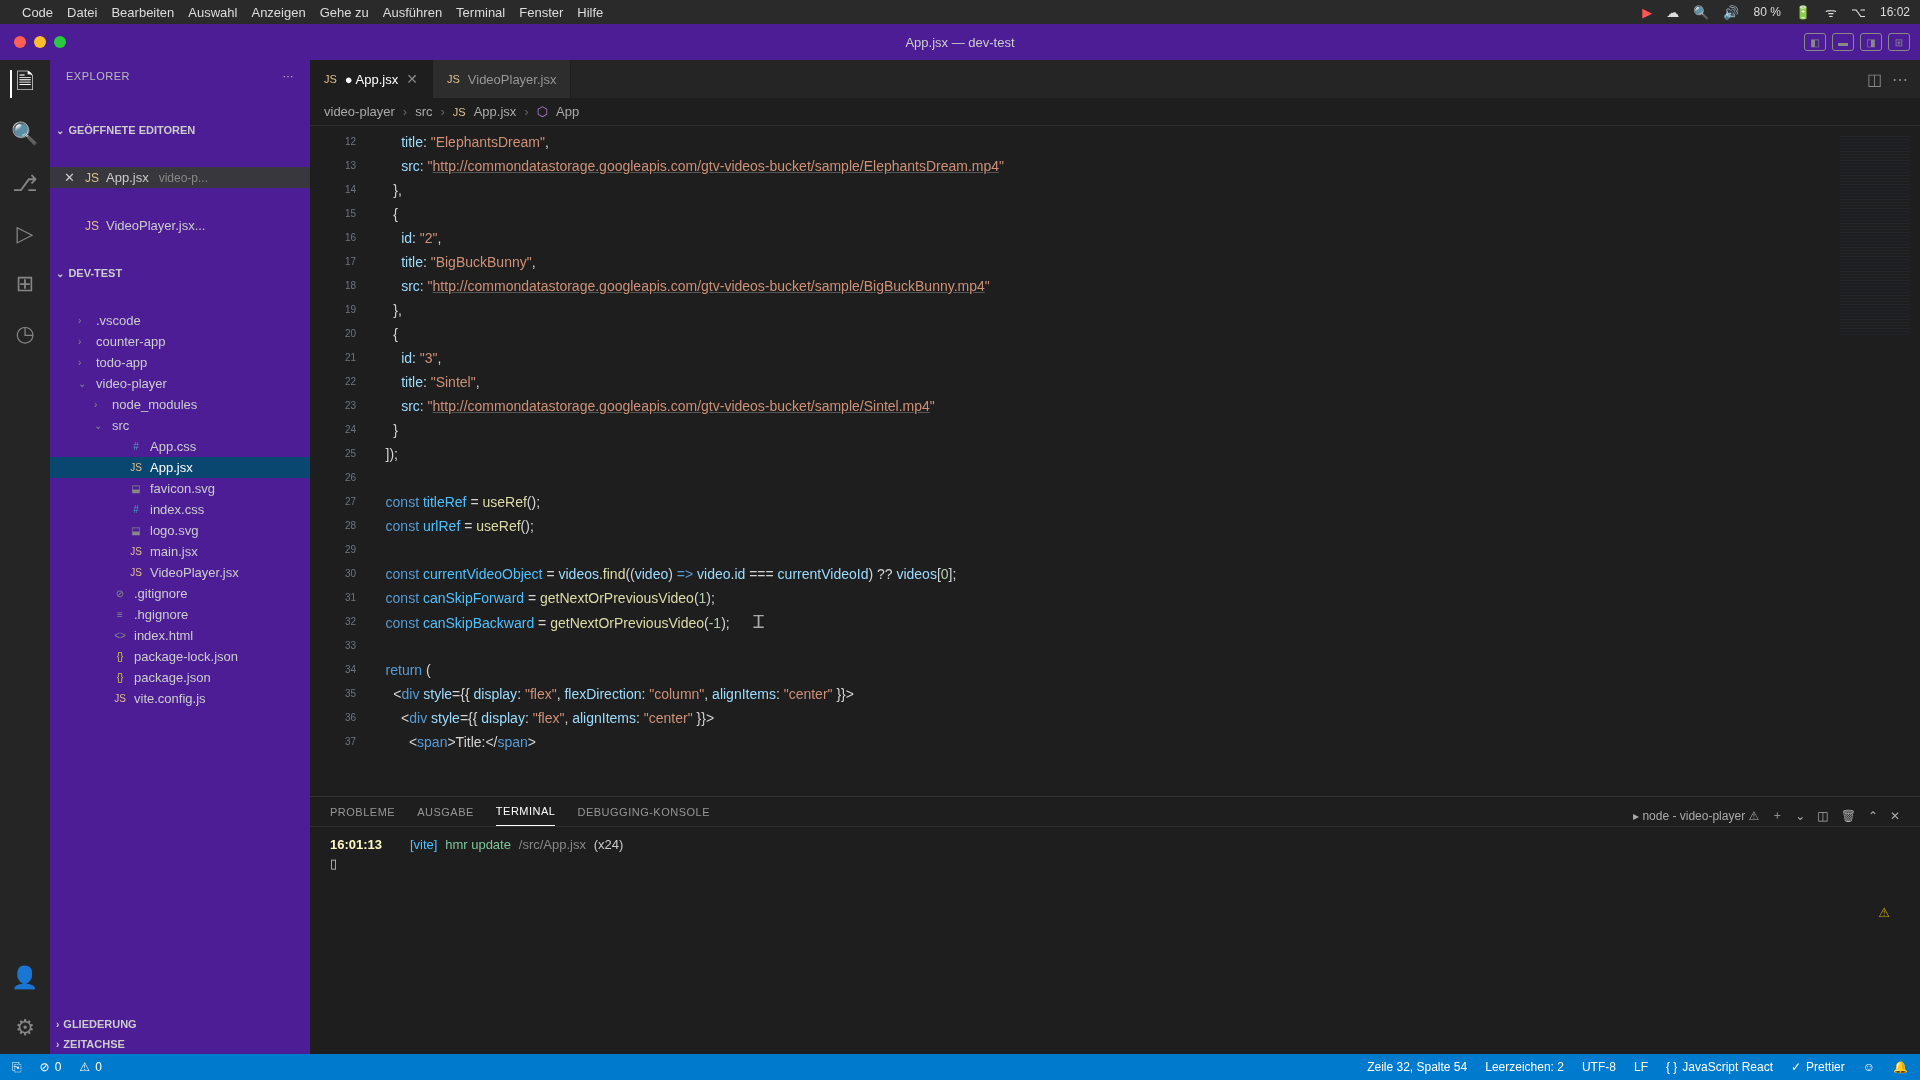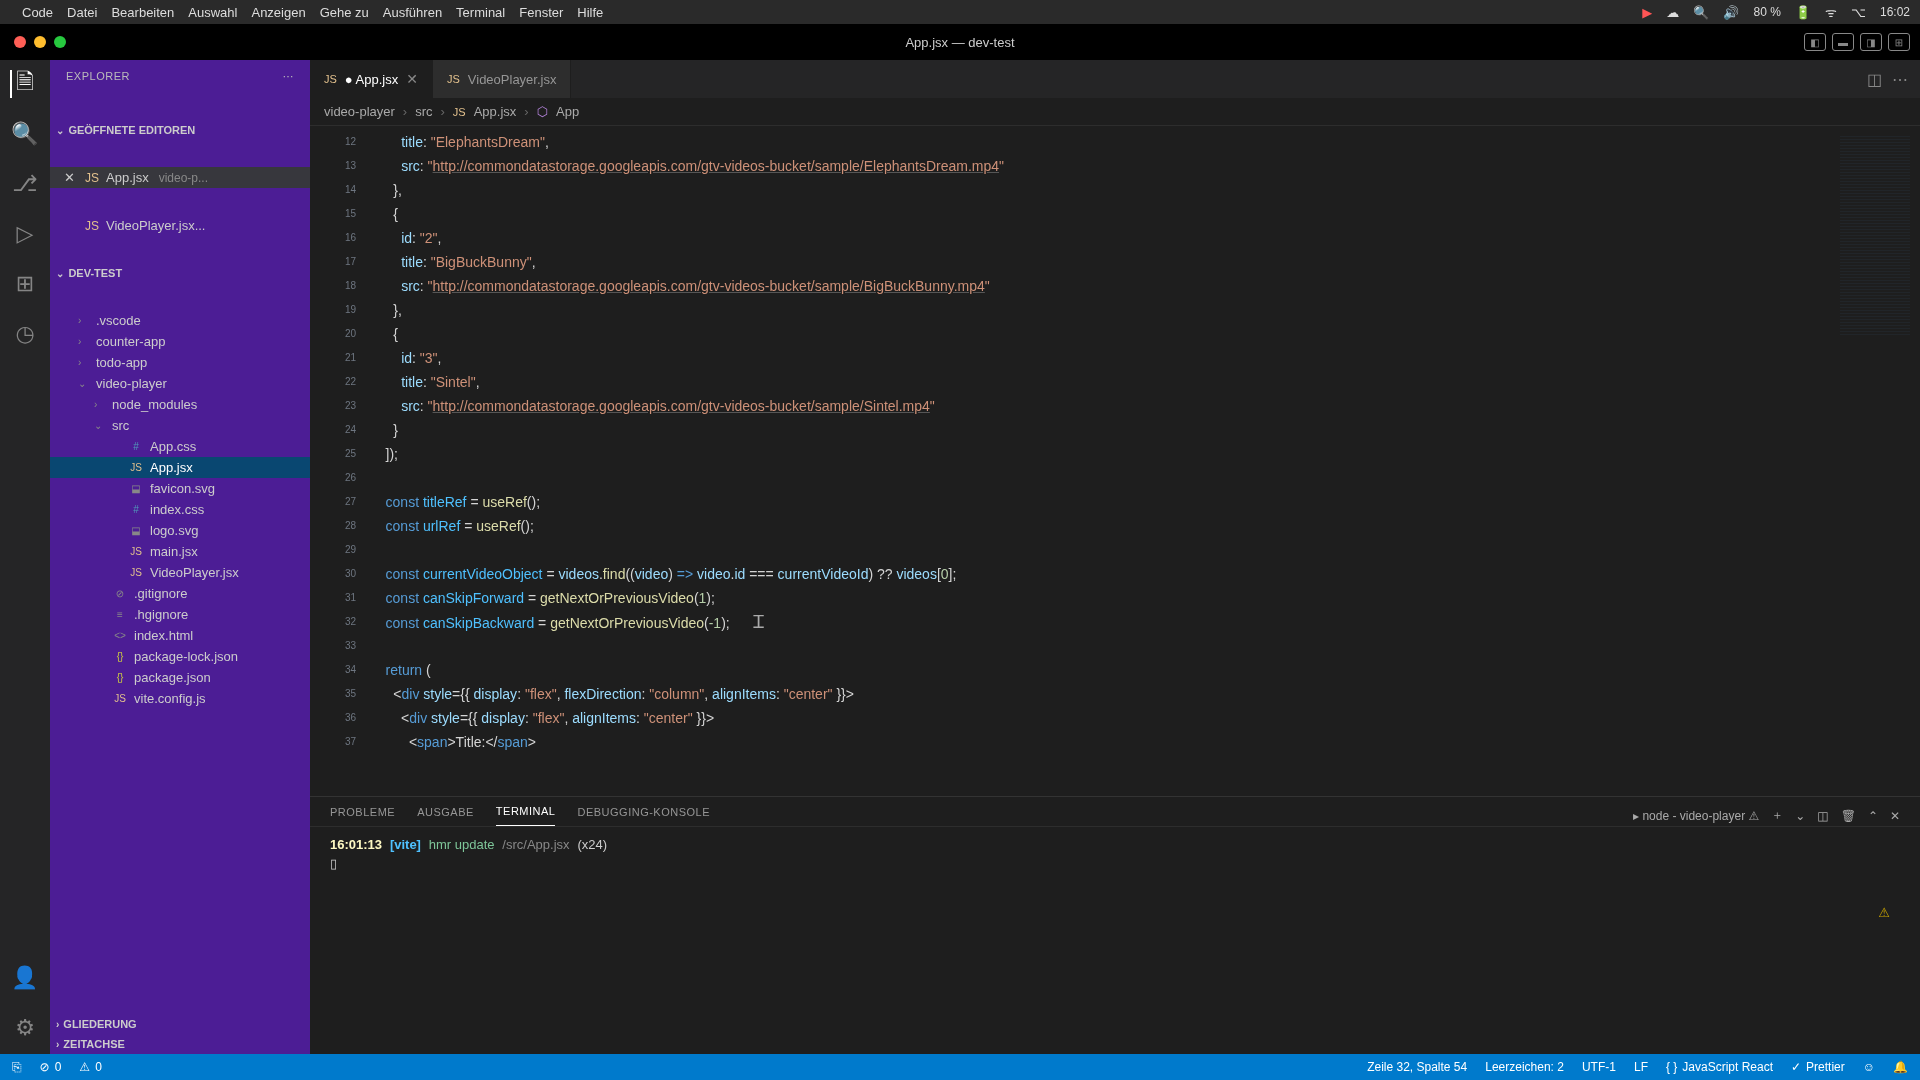--- a/index.html
+++ b/index.html
@@ -7,21 +7,21 @@
 
 
 .mac-menubar { height: 24px; background: #2a2a2a; display: flex; align-items: center; padding: 0 10px; font-size: 13px; color: #ddd; }
 .mac-menubar .apple { font-size: 14px; margin-right: 12px; }
 .mac-menubar .app-name { font-weight: 400; margin-right: 14px; }
 .mac-menubar .menu-item { margin-right: 14px; cursor: default; }
 .mac-menubar .right { margin-left: auto; display: flex; align-items: center; gap: 14px; font-size: 12px; }
 .mac-menubar .right .ico { font-size: 13px; }
 
 
-.titlebar { height: 36px; background: #000000; display: flex; align-items: center; position: relative; }
+.titlebar { height: 36px; background: #4c1d95; display: flex; align-items: center; position: relative; }
 .traffic { display: flex; gap: 8px; padding-left: 14px; }
 .traffic span { width: 12px; height: 12px; border-radius: 50%; display: block; }
 .tl-close { background: #ff5f56; }
 .tl-min { background: #ffbd2e; }
 .tl-max { background: #27c93f; }
 .titlebar .title { position: absolute; left: 50%; transform: translateX(-50%); font-size: 13px; color: #ccc; }
 .titlebar .right-icons { margin-left: auto; display: flex; gap: 6px; padding-right: 10px; }
 .titlebar .right-icons span { width: 22px; height: 18px; border: 1px solid #888; border-radius: 3px; display:flex; align-items:center; justify-content:center; font-size:10px; color:#888;}
 
 
@@ -79,21 +79,21 @@
 .ibeam { color:#aaa; font-size:18px; }
 
 
 .panel { height: 258px; border-top:1px solid #333; display:flex; flex-direction:column; background:#1e1e1e;}
 .panel-tabs { display:flex; gap:22px; padding: 8px 20px 0; font-size:11px; color:#969696; border-bottom:1px solid #2d2d2d; align-items:center;}
 .panel-tabs .ptab { padding-bottom:8px; cursor:pointer; letter-spacing:0.5px;}
 .panel-tabs .ptab.active { color:#fff; border-bottom:1px solid #fff; }
 .panel-tabs .right { margin-left:auto; display:flex; gap:12px; align-items:center; color:#aaa; font-size:12px;}
 .panel-body { flex:1; padding:10px 20px; font-family: Menlo, Monaco, monospace; font-size:13px; color:#ccc;}
 .panel-body .time { color:#fef9c3;font-weight:bold; }
-.panel-body .vite { color:#4fc1ff; font-weight:bold; }
+.panel-body .vite { color:#4fc1ff; font-weight:normal;margin-left:20px; }
 .panel-body .hmr { color:#7ec699; }
 .panel-body .path { color:#888; }
 
 
 .status-bar { height:26px; background:#007acc; display:flex; align-items:center; font-size:12px; color:#fff; padding:0 12px; gap:18px; }
 .status-bar .right { margin-left:auto; display:flex; gap:18px; align-items:center;}
 .status-bar .item { display:flex; align-items:center; gap:5px; cursor:pointer;}
 </style>
 </head>
 <body>
@@ -373,20 +373,20 @@
   </div>
 </div>
 
 <div class="status-bar">
   <span class="item">⎘</span>
   <span class="item">⊘ <span>0</span></span>
   <span class="item">⚠ <span>0</span></span>
   <div class="right">
     <span class="item">Zeile 32, Spalte 54</span>
     <span class="item">Leerzeichen: 2</span>
-    <span class="item">UTF-1</span>
+    <span class="item">UTF-8</span>
     <span class="item">LF</span>
     <span class="item">{ } <span>JavaScript React</span></span>
     <span class="item">✓ <span>Prettier</span></span>
     <span class="item">☺</span>
     <span class="item">🔔</span>
   </div>
 </div>
 
 </body></html>

